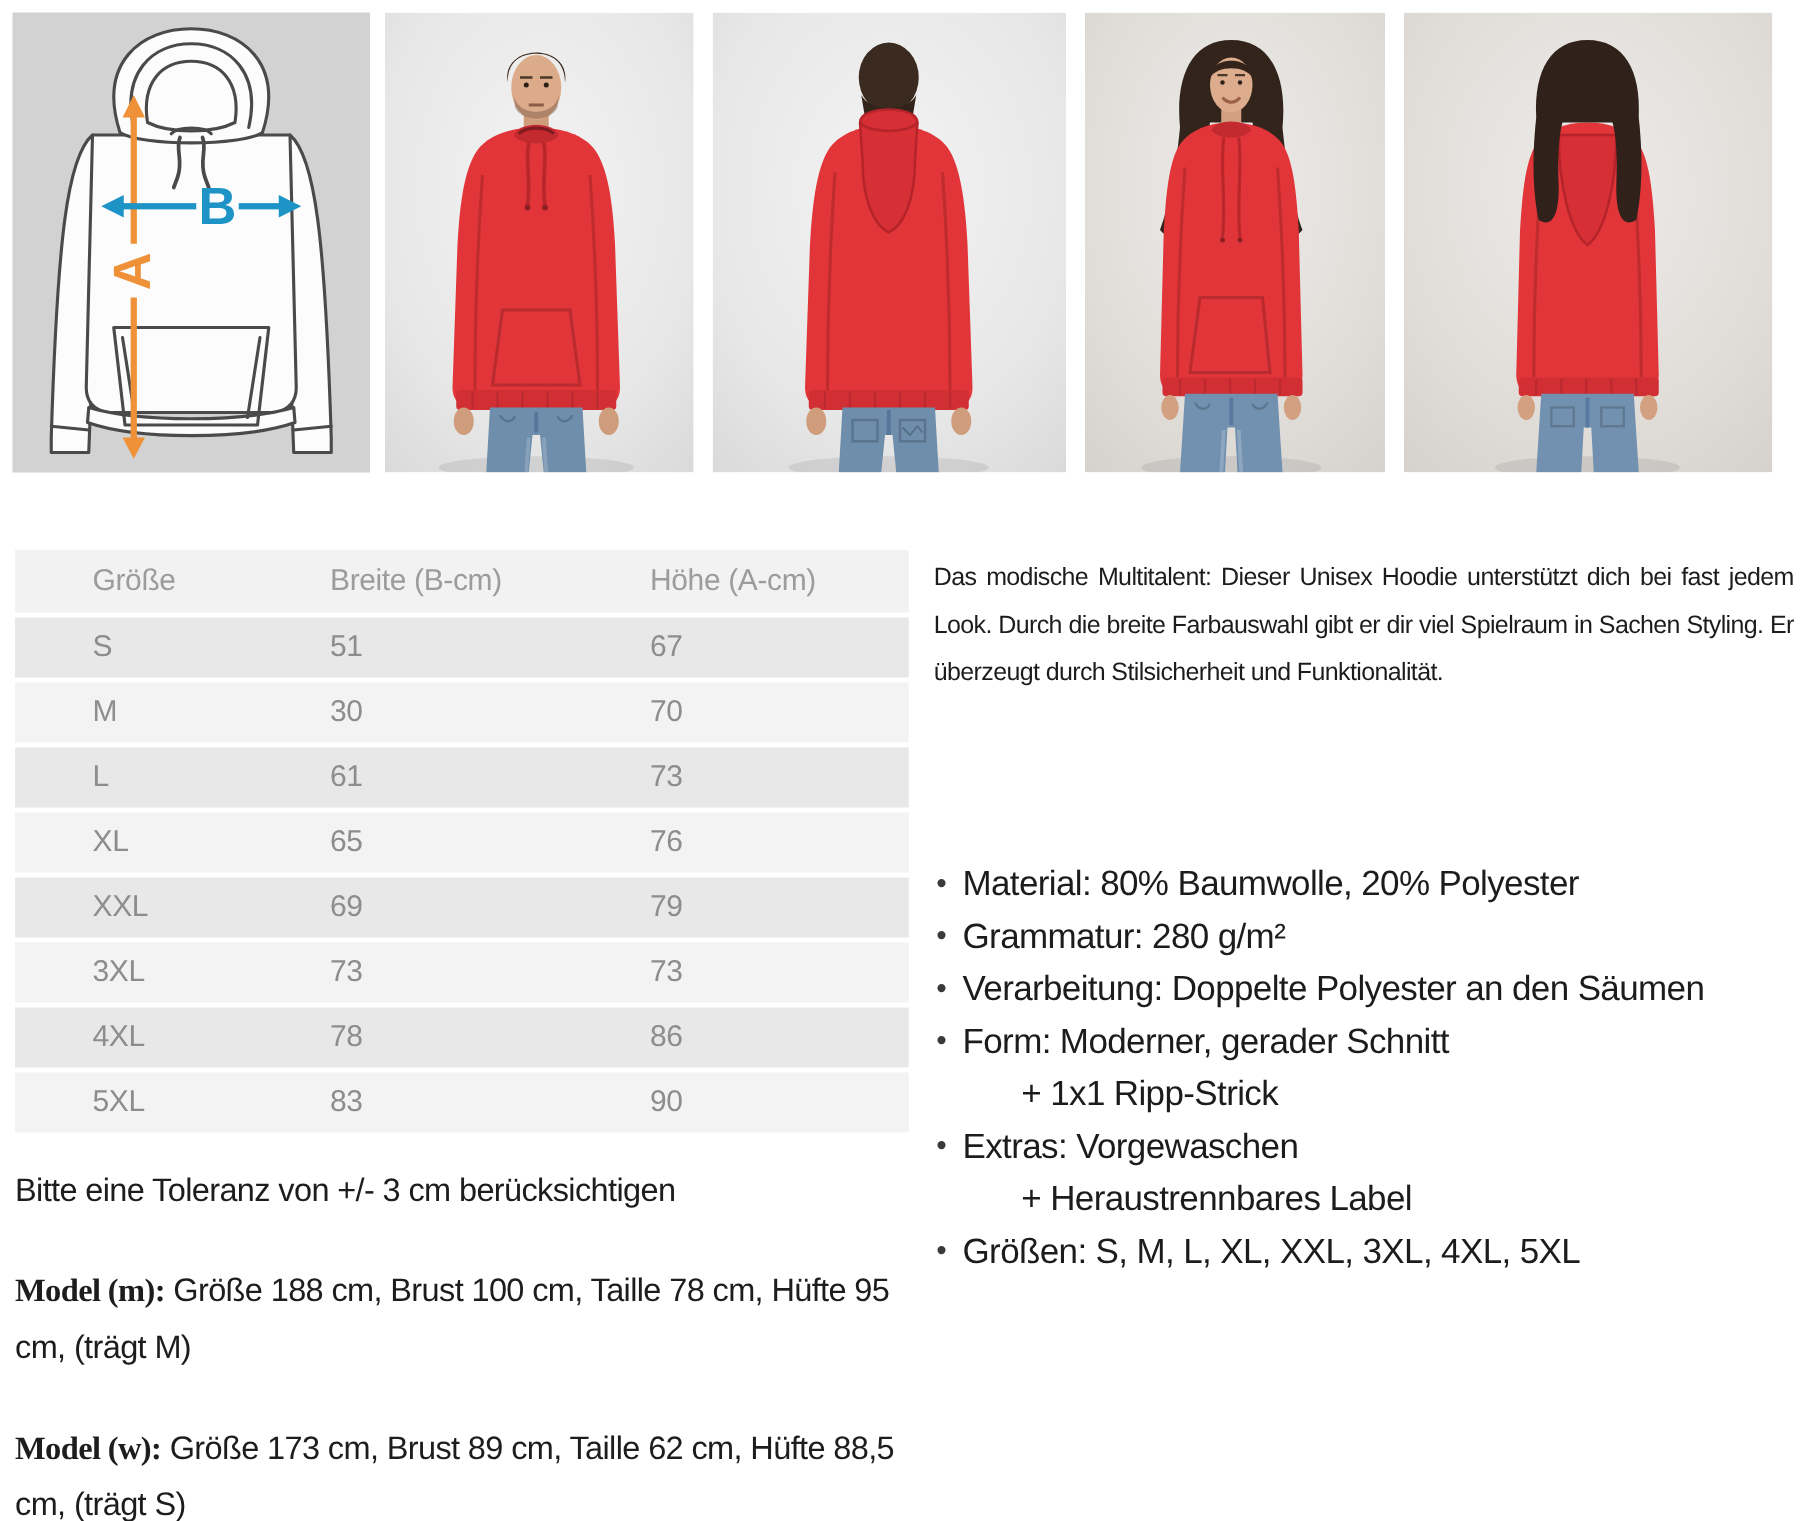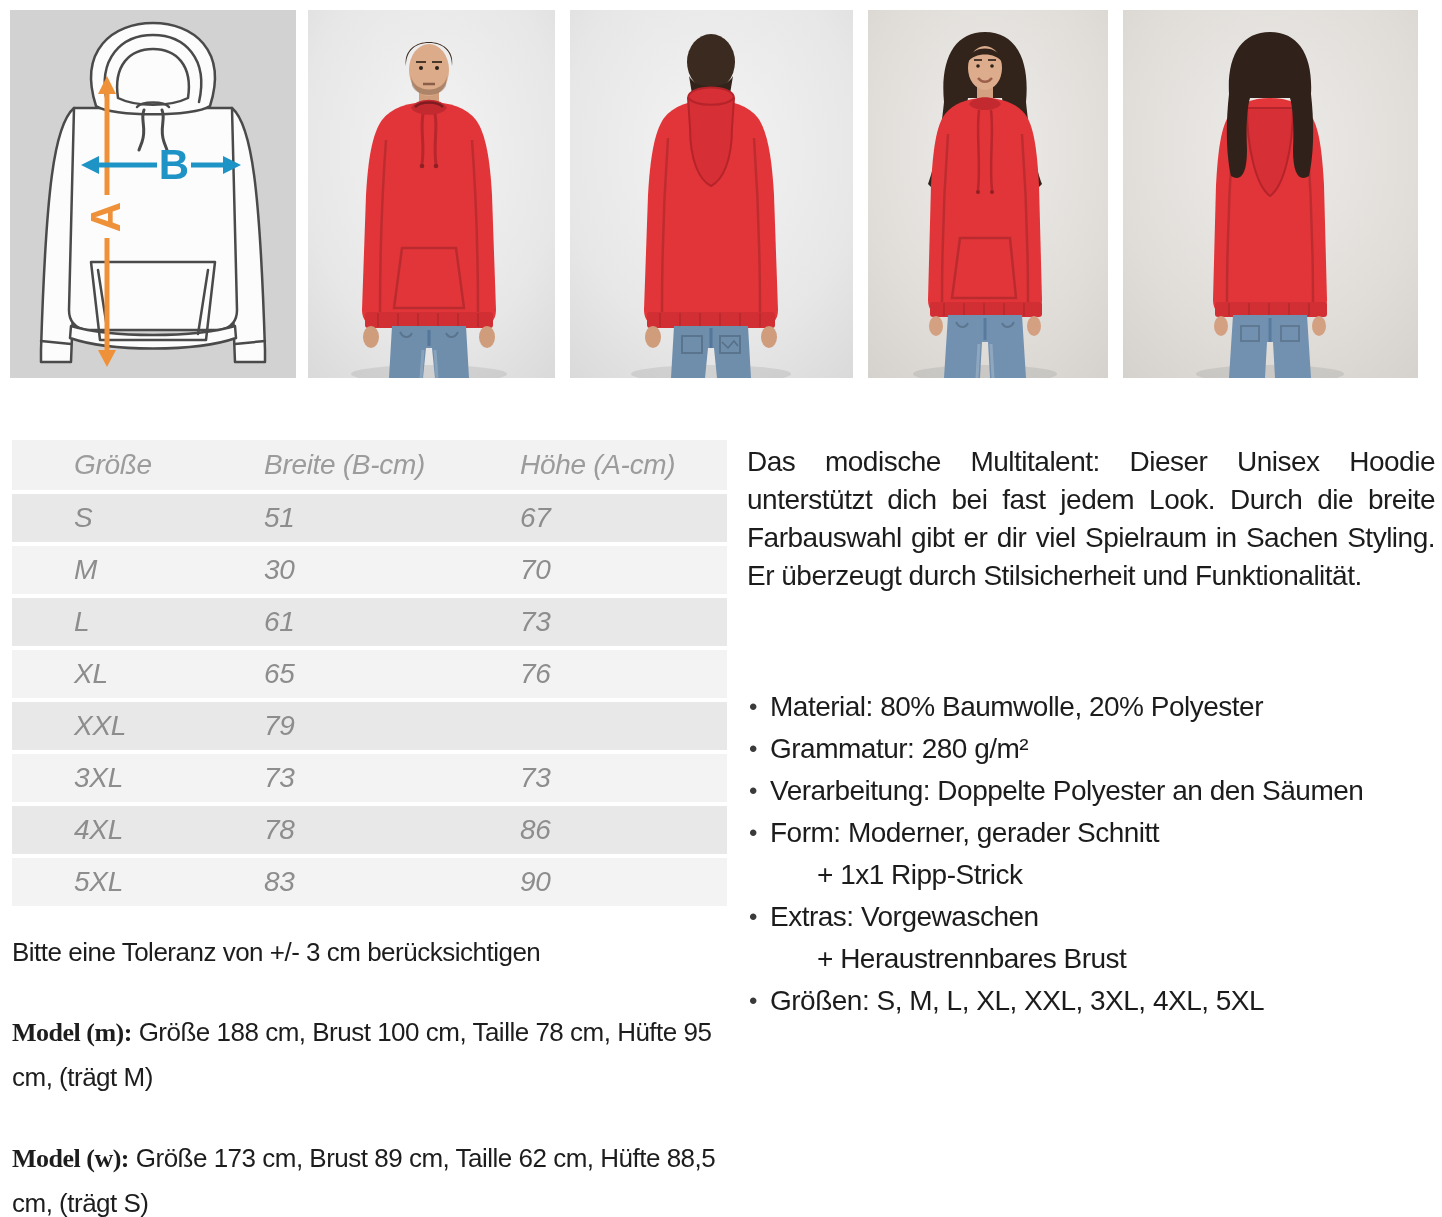--- a/index.html
+++ b/index.html
@@ -12,32 +12,32 @@
   #img-m-back{left:570px;width:283px;}
   #img-w-front{left:868px;width:240px;}
   #img-w-back{left:1123px;width:295px;}
   
   #size-table{position:absolute;left:12px;top:440px;width:715px;}
   .tr{display:grid;grid-template-columns:252px 256px 207px;align-items:center;}
   .tr.head{height:50px;background:#f2f2f2;color:#9c9c9c;}
   .tr.row{height:48px;margin-top:4px;color:#8d8d8d;}
   .tr.odd{background:#e8e8e8;}
   .tr.even{background:#f3f3f3;}
-  .td{font-size:28px;letter-spacing:-0.3px;font-style:italic;}
+  .td{font-size:24px;letter-spacing:-0.3px;}
   .td.c1{padding-left:62px;}
   
   .note{position:absolute;left:12px;width:708px;color:#1d1d1d;font-size:26px;
     letter-spacing:-0.5px;line-height:44px;}
   #tolerance{top:934px;line-height:36px;}
   #model-m{top:1010px;}
   #model-w{top:1136px;}
   .b{font-weight:bold;font-family:Liberation Serif, serif;}
   
   #descr{position:absolute;left:747px;top:443px;width:688px;color:#1c1c1c;}
-  #descr-intro{font-size:28px;line-height:38px;letter-spacing:-0.5px;text-align:justify;margin:0;}
+  #descr-intro{font-size:20px;line-height:38px;letter-spacing:-0.5px;text-align:justify;margin:0;}
   #bullets{position:absolute;left:747px;top:686px;width:692px;}
   .li{position:relative;min-height:42px;line-height:42px;font-size:28px;
     letter-spacing:-0.5px;color:#1c1c1c;padding-left:23px;}
   .li .dot{position:absolute;left:2px;top:0;color:#3a3a3a;font-size:24px;}
   .li.sub{padding-left:70px;}
 </style>
 </head>
 <body>
 
 <div class="shot" id="img-diagram">
@@ -248,20 +248,21 @@
     <div class="td">61</div>
     <div class="td">73</div>
   </div>
   <div class="tr row even">
     <div class="td c1">XL</div>
     <div class="td">65</div>
     <div class="td">76</div>
   </div>
   <div class="tr row odd">
     <div class="td c1">XXL</div>
+    <div class="td">69</div>
     <div class="td">79</div>
   </div>
   <div class="tr row even">
     <div class="td c1">3XL</div>
     <div class="td">73</div>
     <div class="td">73</div>
   </div>
   <div class="tr row odd">
     <div class="td c1">4XL</div>
     <div class="td">78</div>
@@ -308,19 +309,19 @@
     <span>Form: Moderner, gerader Schnitt</span>
   </div>
   <div class="li sub">
     <span>+ 1x1 Ripp-Strick</span>
   </div>
   <div class="li">
     <span class="dot">•</span>
     <span>Extras: Vorgewaschen</span>
   </div>
   <div class="li sub">
-    <span>+ Heraustrennbares Brust</span>
+    <span>+ Heraustrennbares Label</span>
   </div>
   <div class="li">
     <span class="dot">•</span>
     <span>Größen:  S, M, L, XL, XXL, 3XL, 4XL, 5XL</span>
   </div>
 </div>
 
 </body></html>

